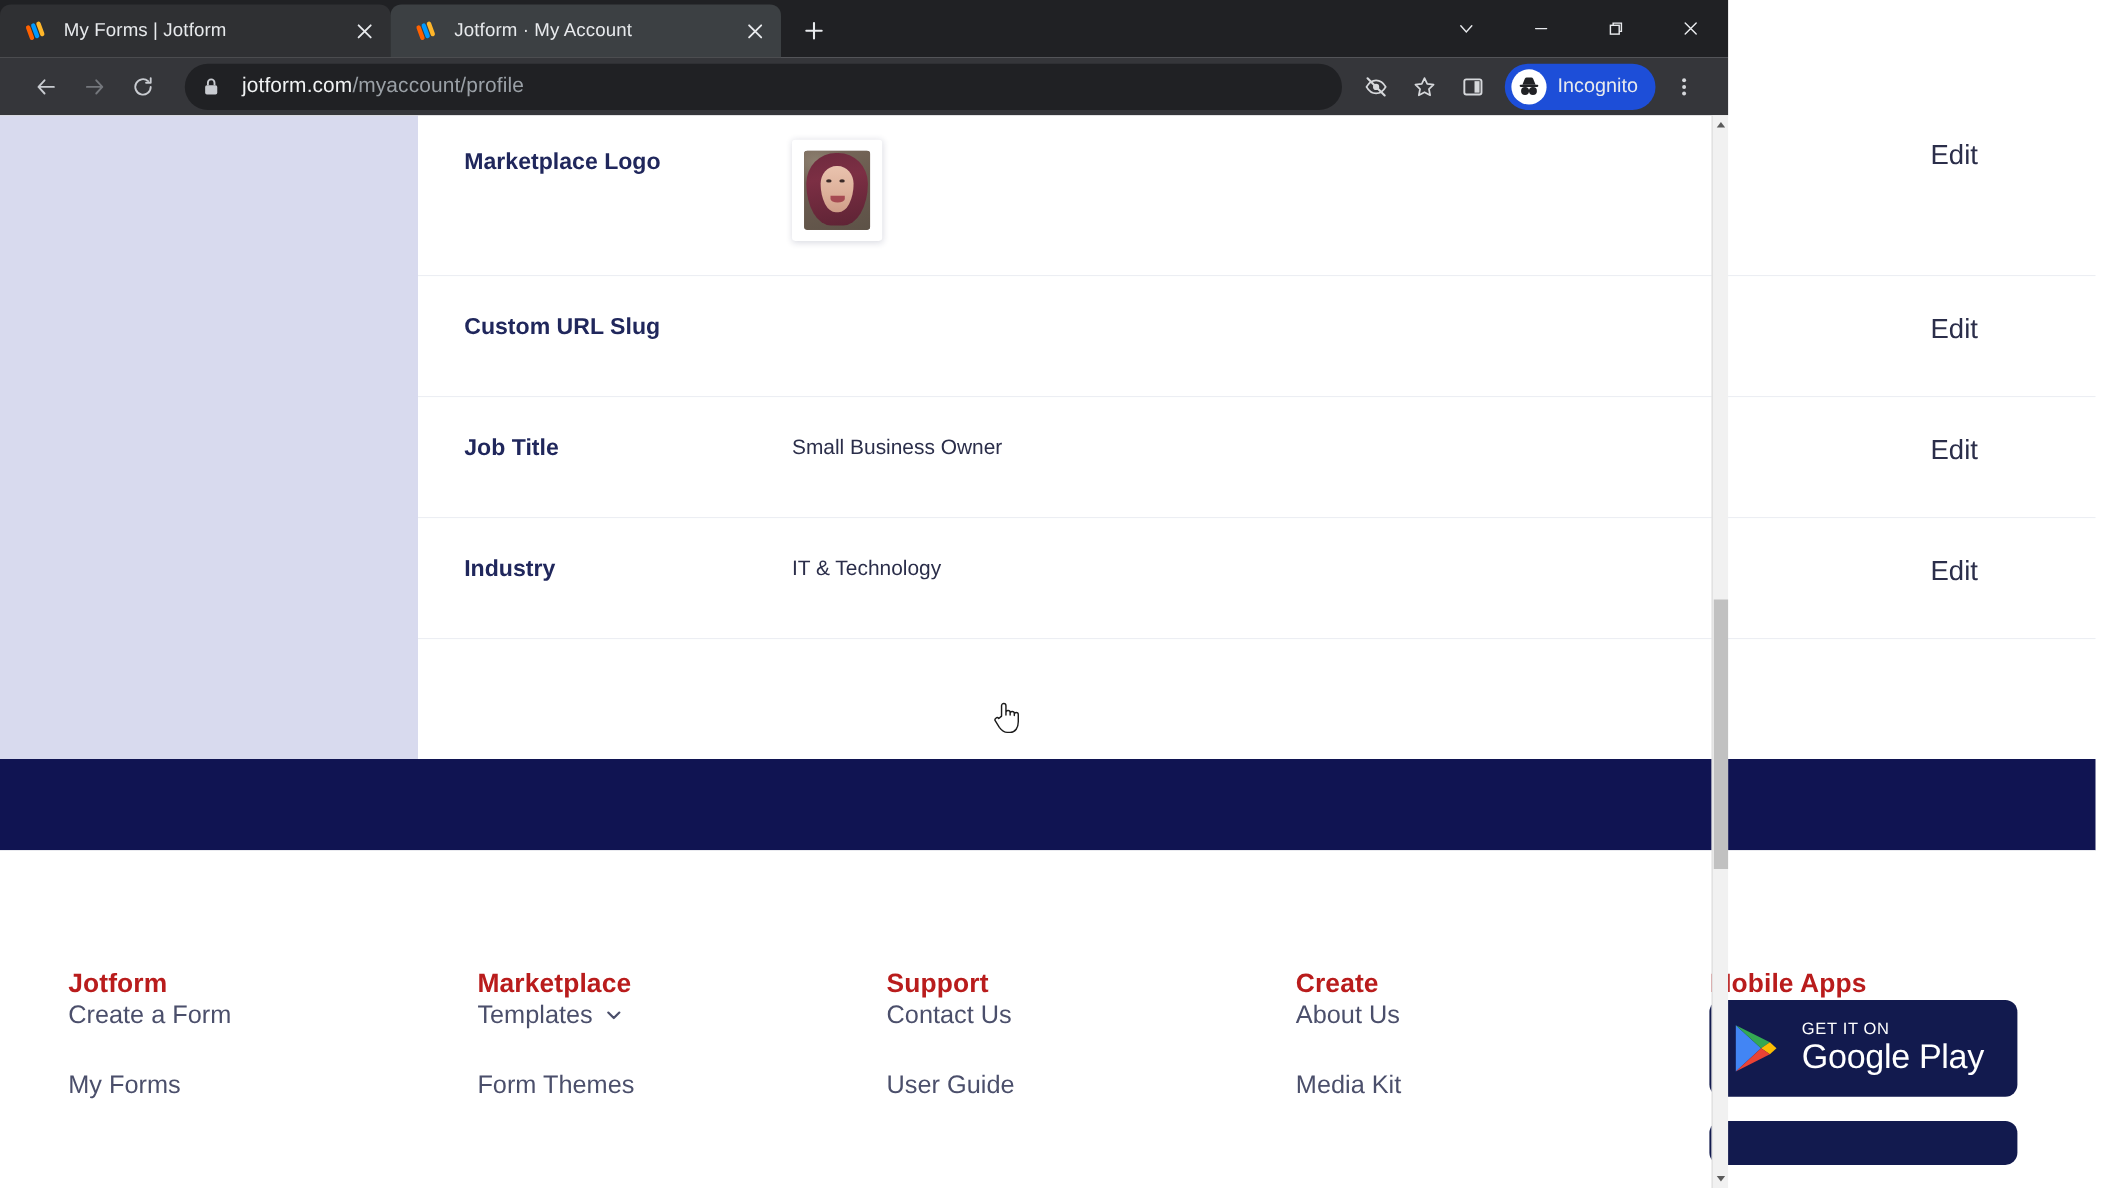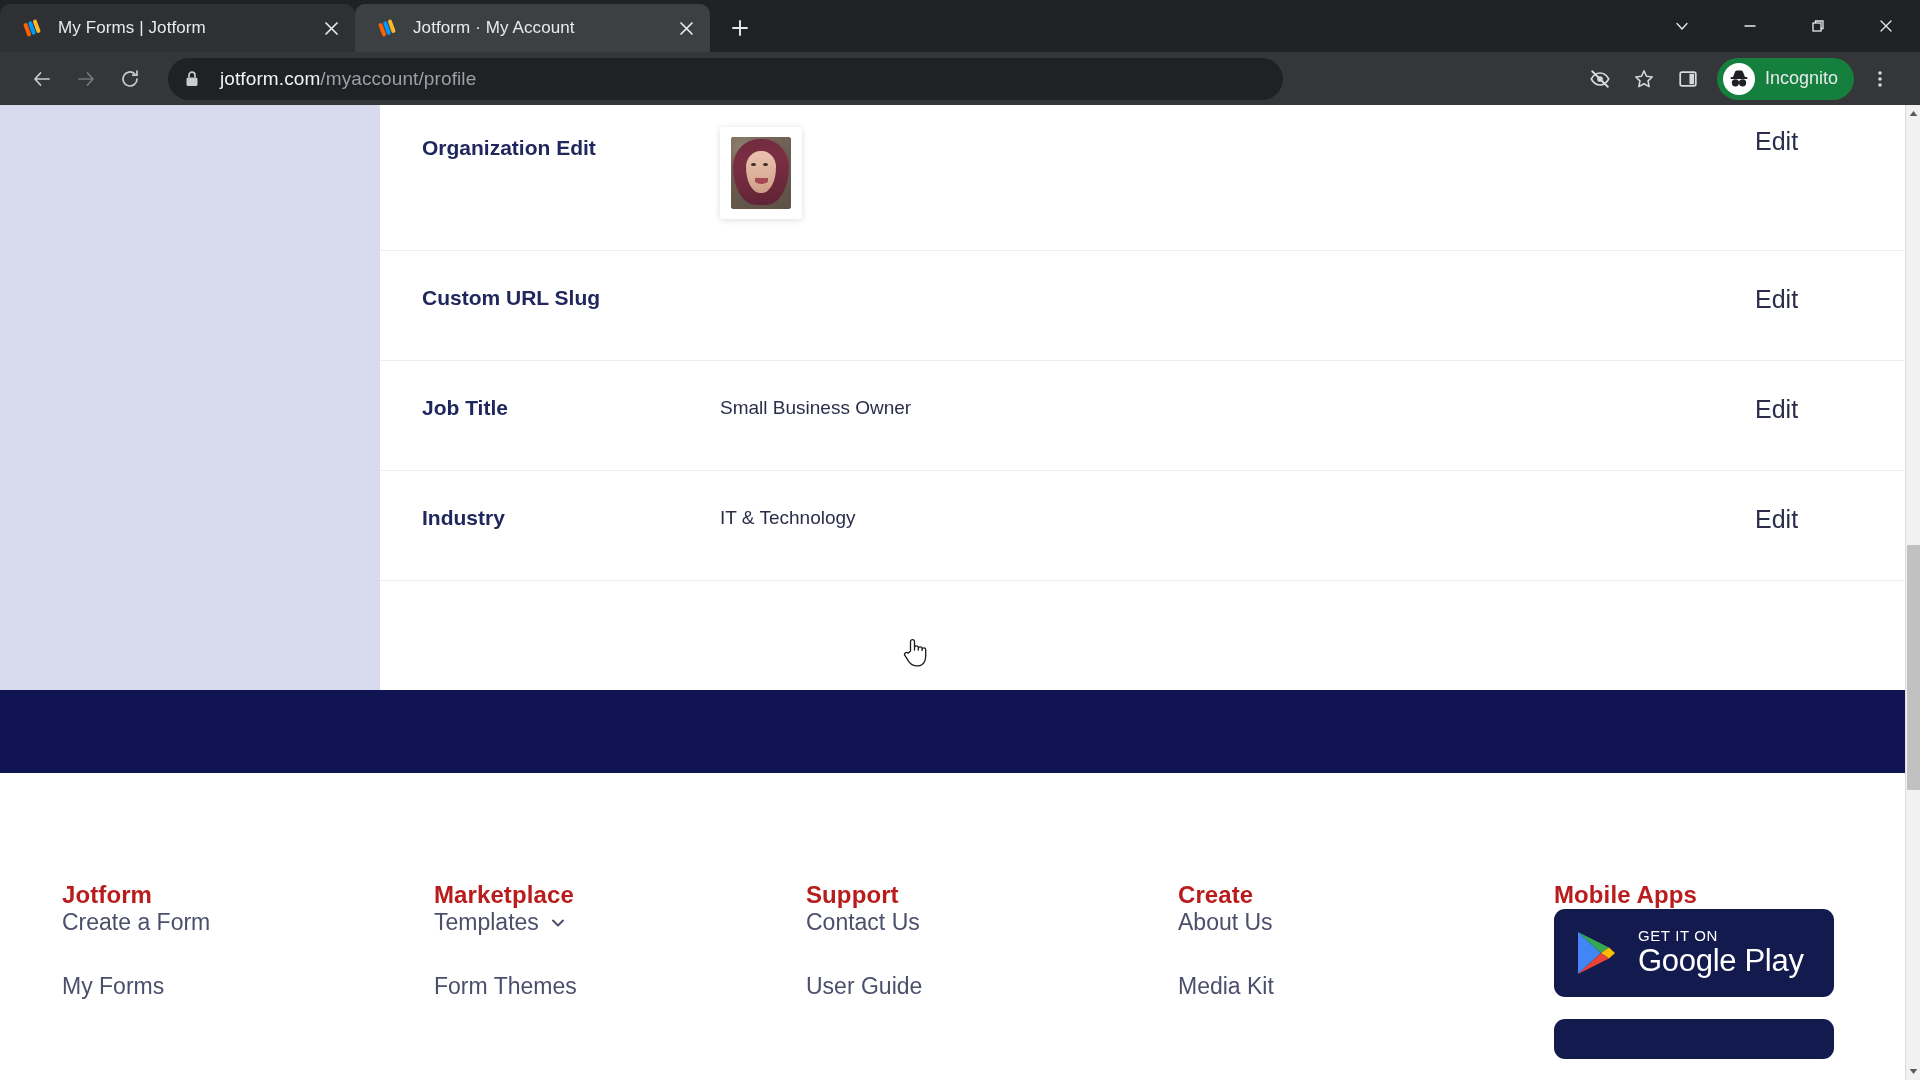--- a/index.html
+++ b/index.html
@@ -4,21 +4,21 @@
 <style>
   * { box-sizing: border-box; margin: 0; padding: 0; }
   html, body {
     width: 1920px; height: 1080px;
     overflow: hidden;
     font-family: "Liberation Sans", sans-serif;
     background: #ffffff;
   }
 
   
-  .browser { width: 1920px; height: 1080px; position: relative; }
+  .browser { width: 1571px; height: 1080px; position: relative; }
 
   .tabstrip {
     height: 52px; background: #202124;
     display: flex; align-items: flex-end;
     position: relative;
   }
   .tab {
     height: 48px; width: 355px;
     display: flex; align-items: center;
     padding: 0 10px 0 22px;
@@ -81,21 +81,21 @@
   .url { font-size: 19px; color: #9aa0a6; letter-spacing: .1px; white-space: nowrap; }
   .url b { color: #f1f3f4; font-weight: 400; }
   .tool-icons { display: flex; align-items: center; gap: 2px; margin-left: auto; }
   .tool-btn {
     width: 42px; height: 42px;
     display: flex; align-items: center; justify-content: center;
     color: #d6d8db; border-radius: 50%;
   }
   .incognito-pill {
     height: 42px; display: flex; align-items: center;
-    background: #15803d; border-radius: 22px;
+    background: #1d4ed8; border-radius: 22px;
     padding: 0 16px 0 6px; margin-left: 6px;
   }
   .incognito-avatar {
     width: 32px; height: 32px; border-radius: 50%;
     background: #ffffff; margin-right: 10px;
     display: flex; align-items: center; justify-content: center;
   }
   .incognito-label { color: #e8eaed; font-size: 18px; white-space: nowrap; }
   .kebab { width: 40px; height: 42px; display:flex; align-items:center; justify-content:center; color:#d6d8db; margin-left: 4px; }
 
@@ -401,21 +401,21 @@
   </div>
 
   <div class="viewport">
     <div class="page">
 
       <div class="side-rail"></div>
 
       <div class="profile-panel">
 
         <div class="row logo-row">
-          <div class="row-label">Organization Edit</div>
+          <div class="row-label">Marketplace Logo</div>
           <div class="row-value">
             <div class="avatar-box">
               <div class="avatar-photo">
                 <div class="bgl"></div>
                 <div class="hair"></div>
                 <div class="face"></div>
                 <div class="eye l"></div>
                 <div class="eye r"></div>
                 <div class="mouth"></div>
               </div>

